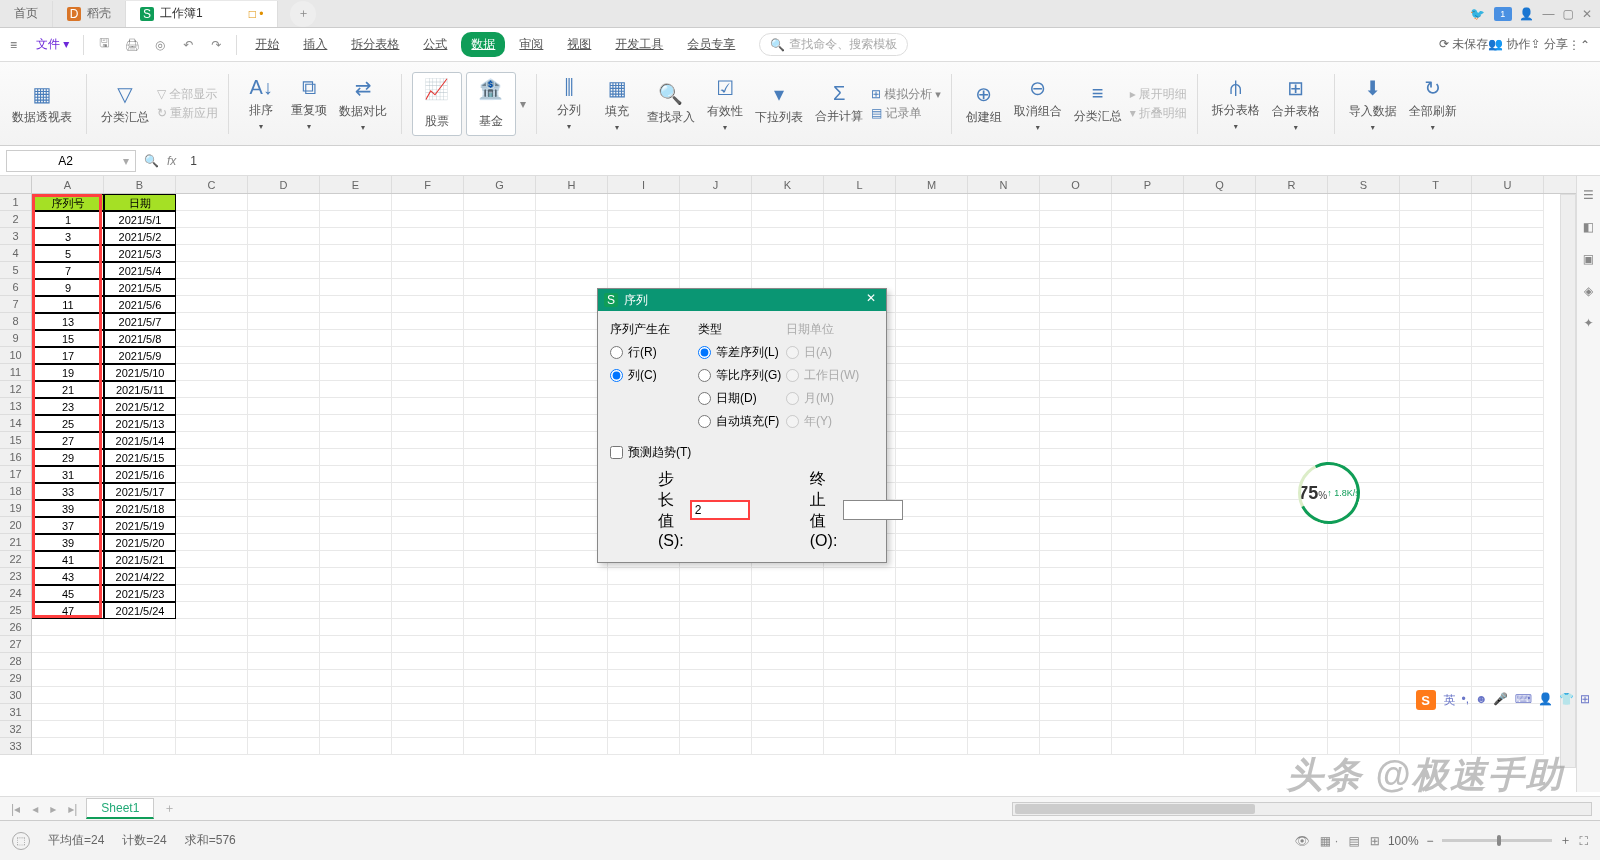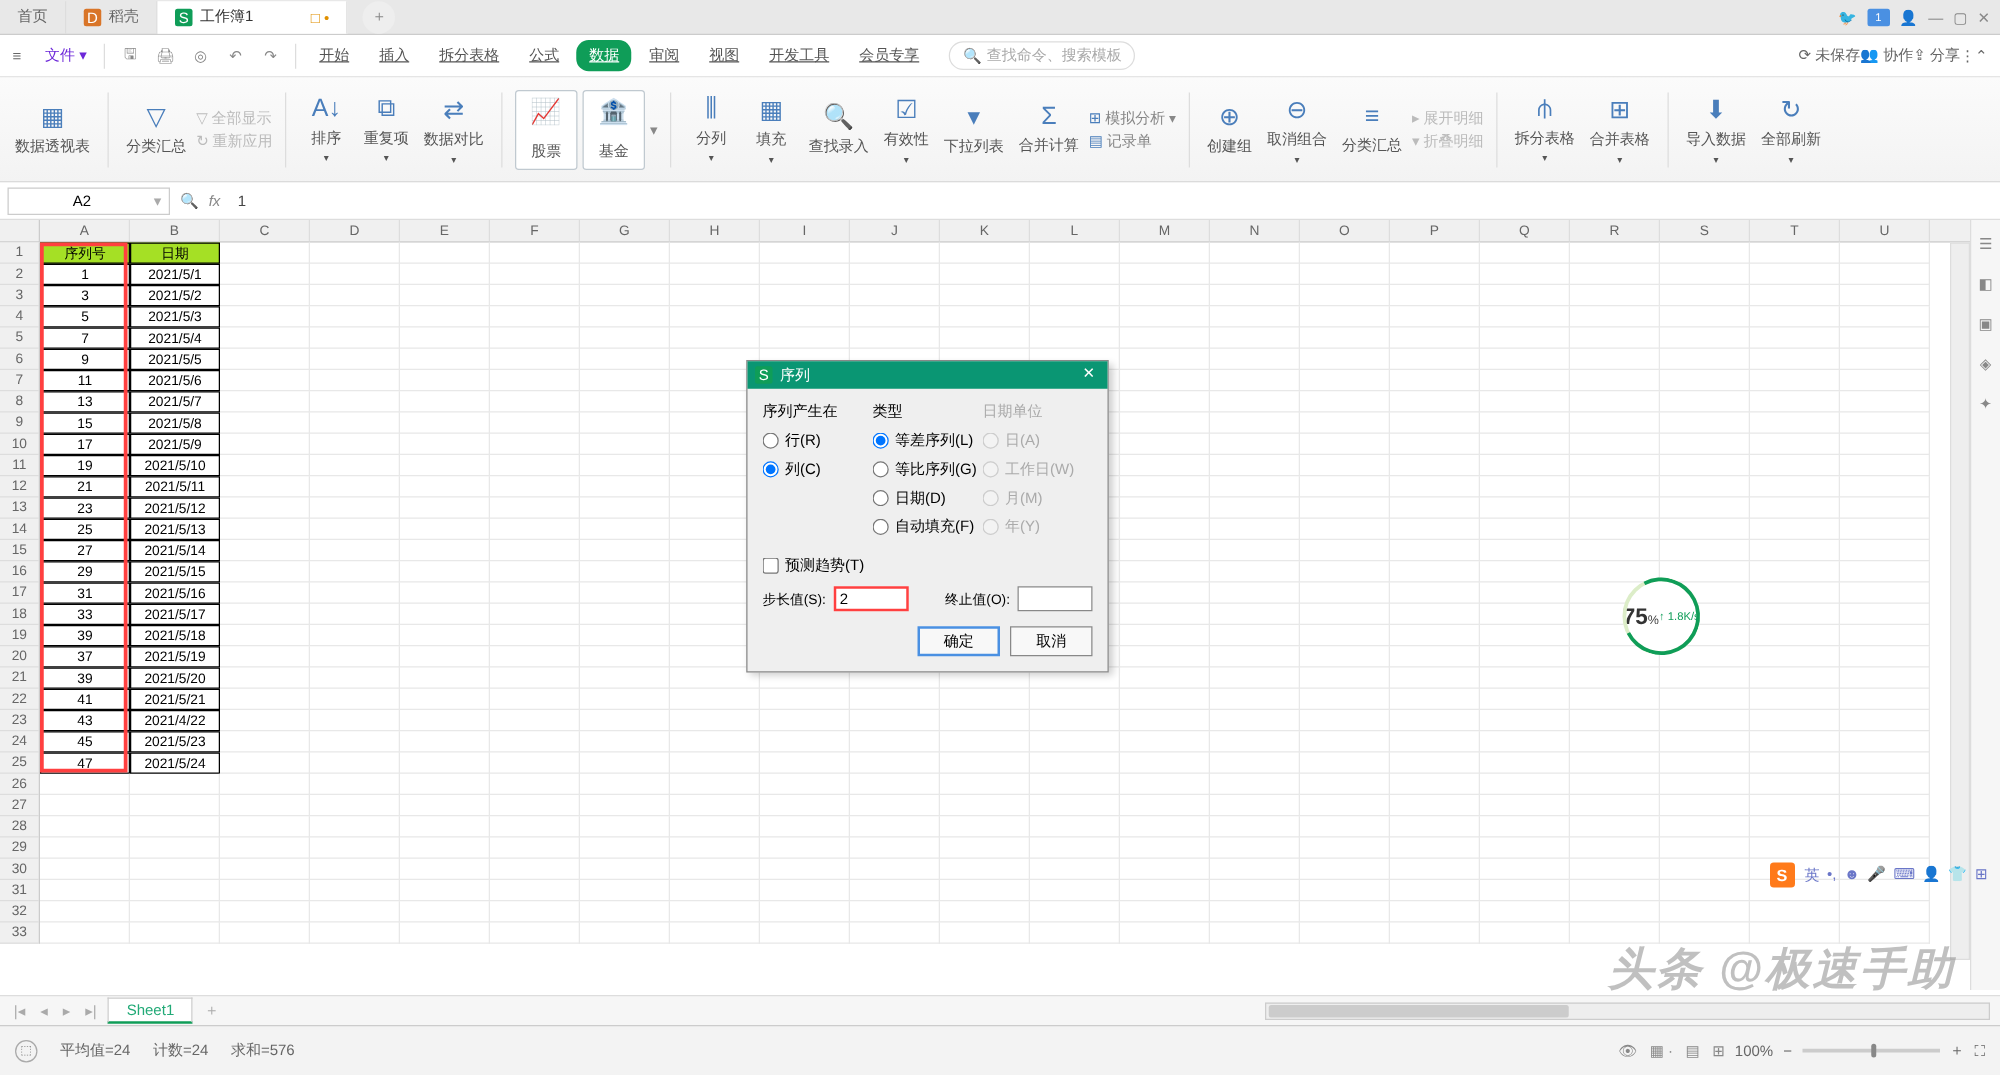--- a/index.html
+++ b/index.html
@@ -68,21 +68,21 @@
 .dlg-close { margin-left:auto; width:18px; height:18px; color:#fff; text-align:center; cursor:pointer;}
 .dlg-body { padding:10px 12px 12px; }
 .dlg-row { display:flex; }
 .dlg-group { flex:1; }
 .dlg-group h4 { font-size:12px; font-weight:normal; margin-bottom:6px; }
 .dlg-group.dim { color:#aaa; }
 .radio { display:flex; align-items:center; gap:5px; margin:6px 0; font-size:12px;}
 .radio input { margin:0;}
 .chk-row { margin:8px 0; display:flex; align-items:center; gap:5px;}
 .step-row { display:flex; align-items:center; gap:6px; margin-top:8px;}
-.step-row label { font-size:11px;}
+.step-row label { font-size:16px;margin-left:48px;}
 .step-row input { width:60px; height:20px; border:1px solid #888; padding:0 3px;}
 .step-row input.hl { border:2px solid #ff4040;}
 .dlg-actions { display:flex; justify-content:flex-end; gap:8px; margin-top:12px;}
 .dlg-btn { width:66px; height:24px; border:1px solid #888; background:#f8f8f8; font-size:12px;}
 .dlg-btn.primary { border:2px solid #4a90e2;}
 
 .circ-widget { position:absolute; right:240px; top:462px; width:62px; height:62px; border-radius:31px; background:#fff; display:flex; flex-direction:row; align-items:center; justify-content:center; color:#444;}
 .circ-widget .ring { position:absolute; inset:0; border-radius:50%; border:3px solid #dcedc8;}
 .circ-widget .ring::after { content:''; position:absolute; inset:-3px; border-radius:50%; border:3px solid transparent; border-top-color:#0f9d58; border-right-color:#0f9d58; border-bottom-color:#0f9d58; transform:rotate(18deg);}
 .circ-widget .pct { font-size:18px; font-weight:bold; color:#333;}
@@ -1255,21 +1255,17 @@
           <input type="checkbox" style="">
           <span>预测趋势(T)</span>
         </label>
       <div class="step-row">
         <label>步长值(S):</label>
         <input class="hl" value="2" style="">
         <span style="flex:1"></span>
         <label>终止值(O):</label>
         <input value="" style="">
       </div>
-      <div class="dlg-actions">
-        <button class="dlg-btn primary">确定</button>
-        <button class="dlg-btn">取消</button>
-      </div>
     </div>
   </div>
 </div>
 
 <div class="wm">头条 @极速手助</div>
 
 </body></html>

